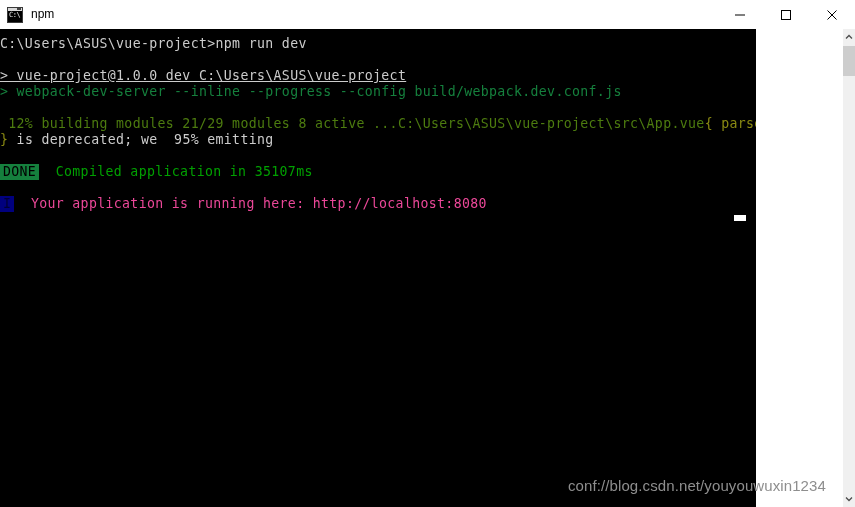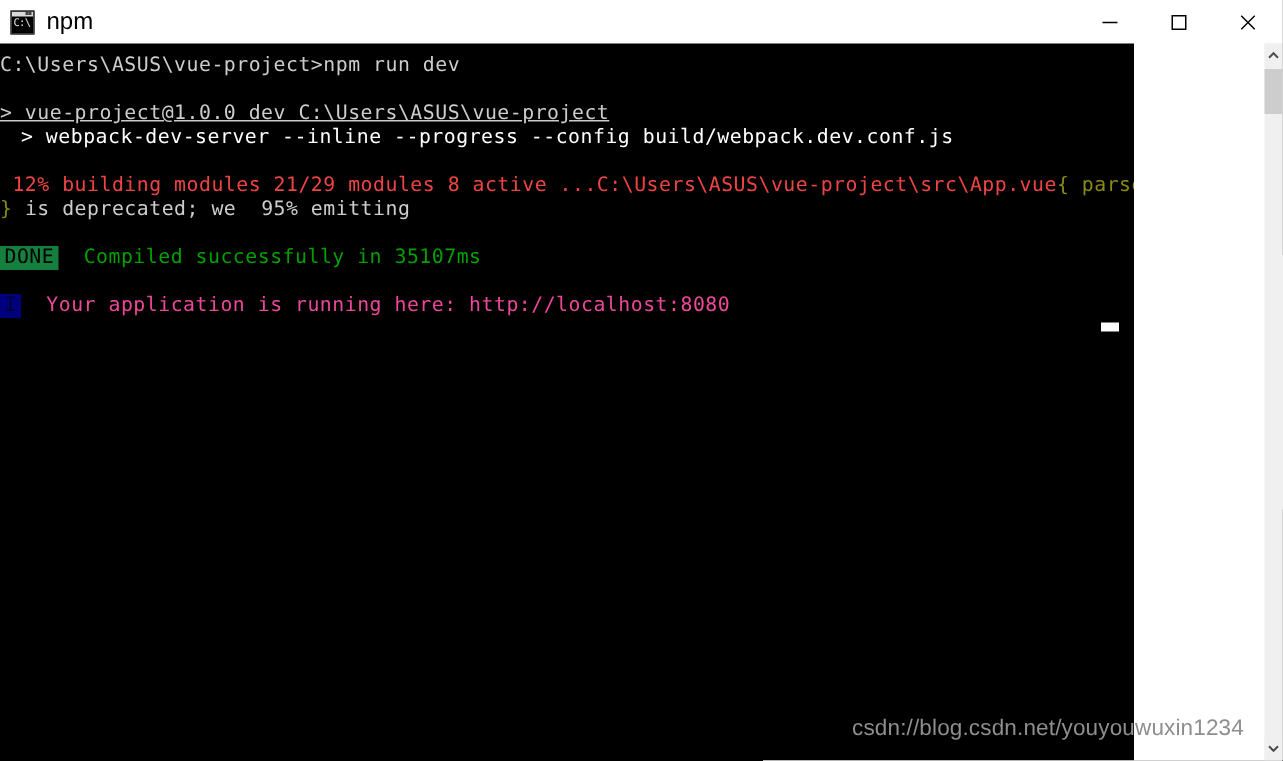--- a/index.html
+++ b/index.html
@@ -69,21 +69,21 @@
     position: absolute;
     left: 2px; top: 4px;
     font-family: "DejaVu Sans Mono", monospace;
     font-size: 7px;
     line-height: 8px;
     color: #e6e6e6;
     letter-spacing: -0.5px;
   }
   .title-text {
     font-family: "Liberation Sans", sans-serif;
-    font-size: 16px;
+    font-size: 12px;
     color: #000000;
     line-height: 29px;
     white-space: nowrap;
   }
 
   .win-controls {
     position: absolute;
     right: 0;
     top: 0;
     height: 29px;
@@ -232,33 +232,33 @@
       </div>
     </div>
   </div>
 
   <div class="console">
     <div class="console-inner" id="console-inner">
 
     <div class="line"><span style="color: rgb(204, 204, 204);">C:\Users\ASUS\vue-project&gt;npm run dev</span></div>
         <div class="line"><span style="color: rgb(204, 204, 204);"> </span></div>
         <div class="line"><span style="color: rgb(204, 204, 204); text-decoration: underline;">&gt; vue-project@1.0.0 dev C:\Users\ASUS\vue-project</span></div>
-        <div class="line"><span style="color: #ffffff; margin-left: 14px;">&gt; webpack-dev-server --inline --progress --config build/webpack.dev.conf.js</span></div>
+        <div class="line"><span style="color: #15803d;">&gt; webpack-dev-server --inline --progress --config build/webpack.dev.conf.js</span></div>
         <div class="line"><span style="color: rgb(204, 204, 204);"> </span></div>
-        <div class="line"><span style="color: #ef4444;"> 12% building modules 21/29 modules 8 active ...C:\Users\ASUS\vue-project\src\App.vue</span><span style="color: rgb(138, 138, 18);">{ parser: "babylon"</span></div>
+        <div class="line"><span style="color: #4d7c0f;"> 12% building modules 21/29 modules 8 active ...C:\Users\ASUS\vue-project\src\App.vue</span><span style="color: rgb(138, 138, 18);">{ parser: "babylon"</span></div>
         <div class="line"><span style="color: rgb(138, 138, 18);">}</span><span style="color: rgb(204, 204, 204);"> is deprecated; we  95% emitting</span></div>
         <div class="line"><span style="color: rgb(204, 204, 204);"> </span></div>
-        <div class="line line-done"><span class="badge badge-done" style="background: #15803d; color: rgb(0, 0, 0);">DONE</span><span style="color: rgb(0, 160, 0);">  Compiled successfully in 35107ms</span><span class="done-time" style="color: #737373;">00:13:02</span></div>
+        <div class="line line-done"><span class="badge badge-done" style="background: #15803d; color: rgb(0, 0, 0);">DONE</span><span style="color: rgb(0, 160, 0);">  Compiled application in 35107ms</span><span class="done-time" style="color: #737373;">00:13:02</span></div>
         <div class="line"> </div>
         <div class="line"><span class="badge badge-info" style="background: rgb(0, 0, 126);">I</span><span style="color: #ec4899;">  Your application is running here: http://localhost:8080</span></div>
       </div>
     <div class="cursor"></div>
   </div>
 
-  <div class="watermark">csdn://blog.csdn.net/youyouwuxin1234</div>
+  <div class="watermark">conf://blog.csdn.net/youyouwuxin1234</div>
 
   <div class="scrollbar">
     <div class="sb-arrow up">
       <svg width="8" height="6" viewBox="0 0 8 6">
         <polyline points="1,4.5 4,1.5 7,4.5" fill="none" stroke="#4d4d4d" stroke-width="1.3"></polyline>
       </svg>
     </div>
     <div class="sb-thumb"></div>
     <div class="sb-arrow down">
       <svg width="8" height="6" viewBox="0 0 8 6">

